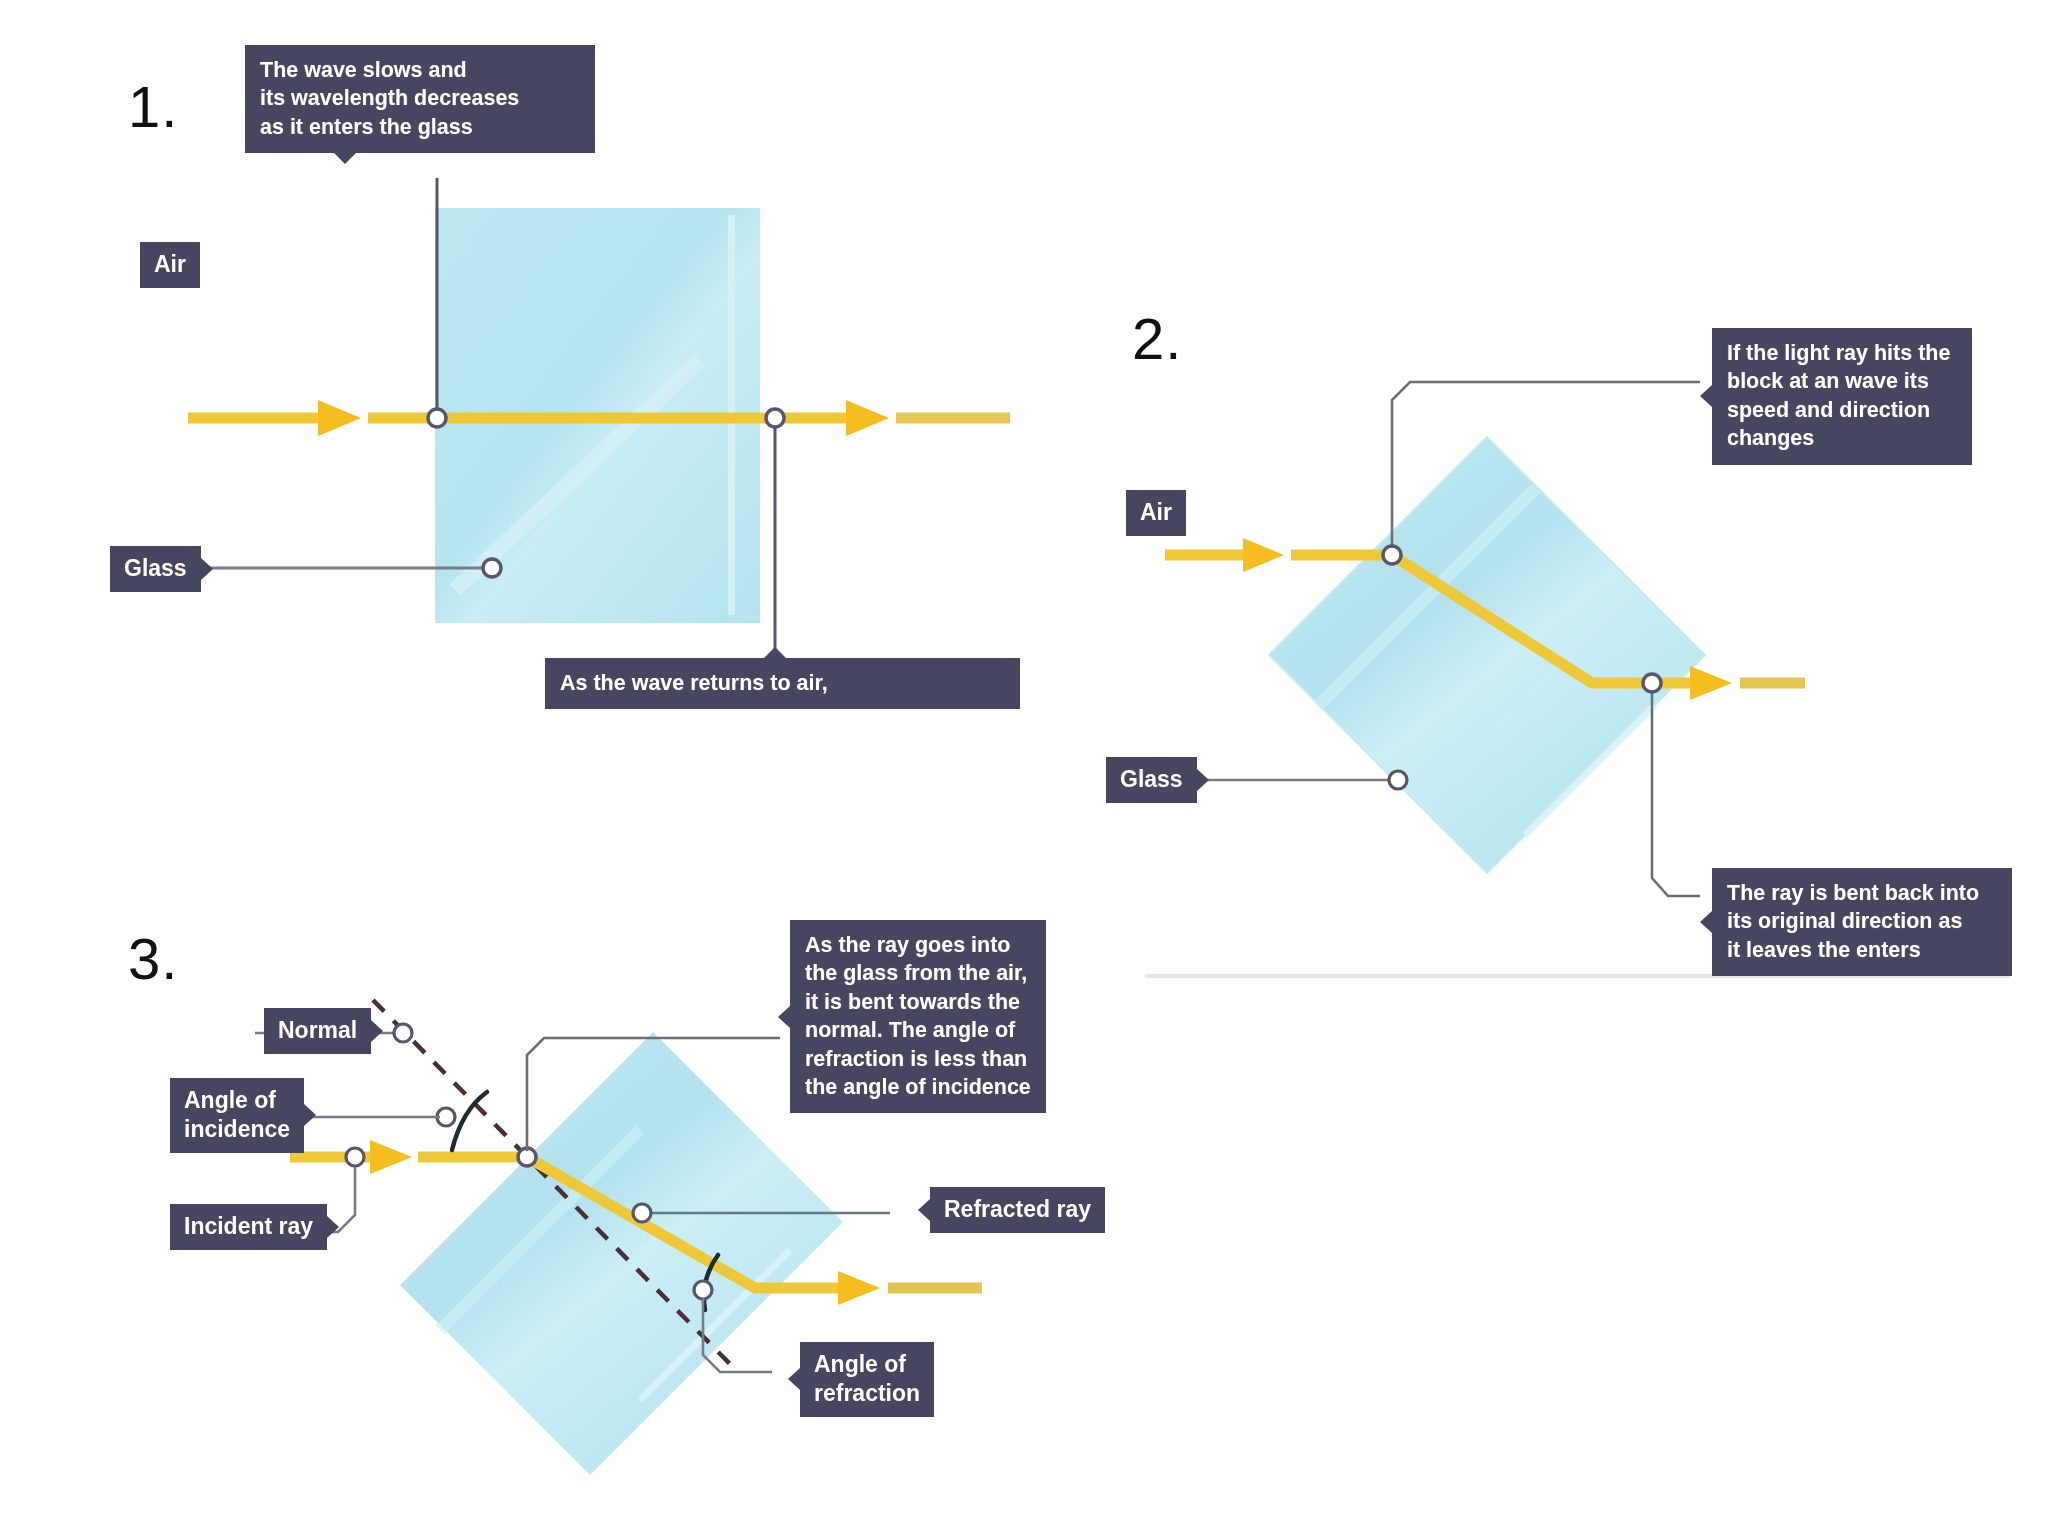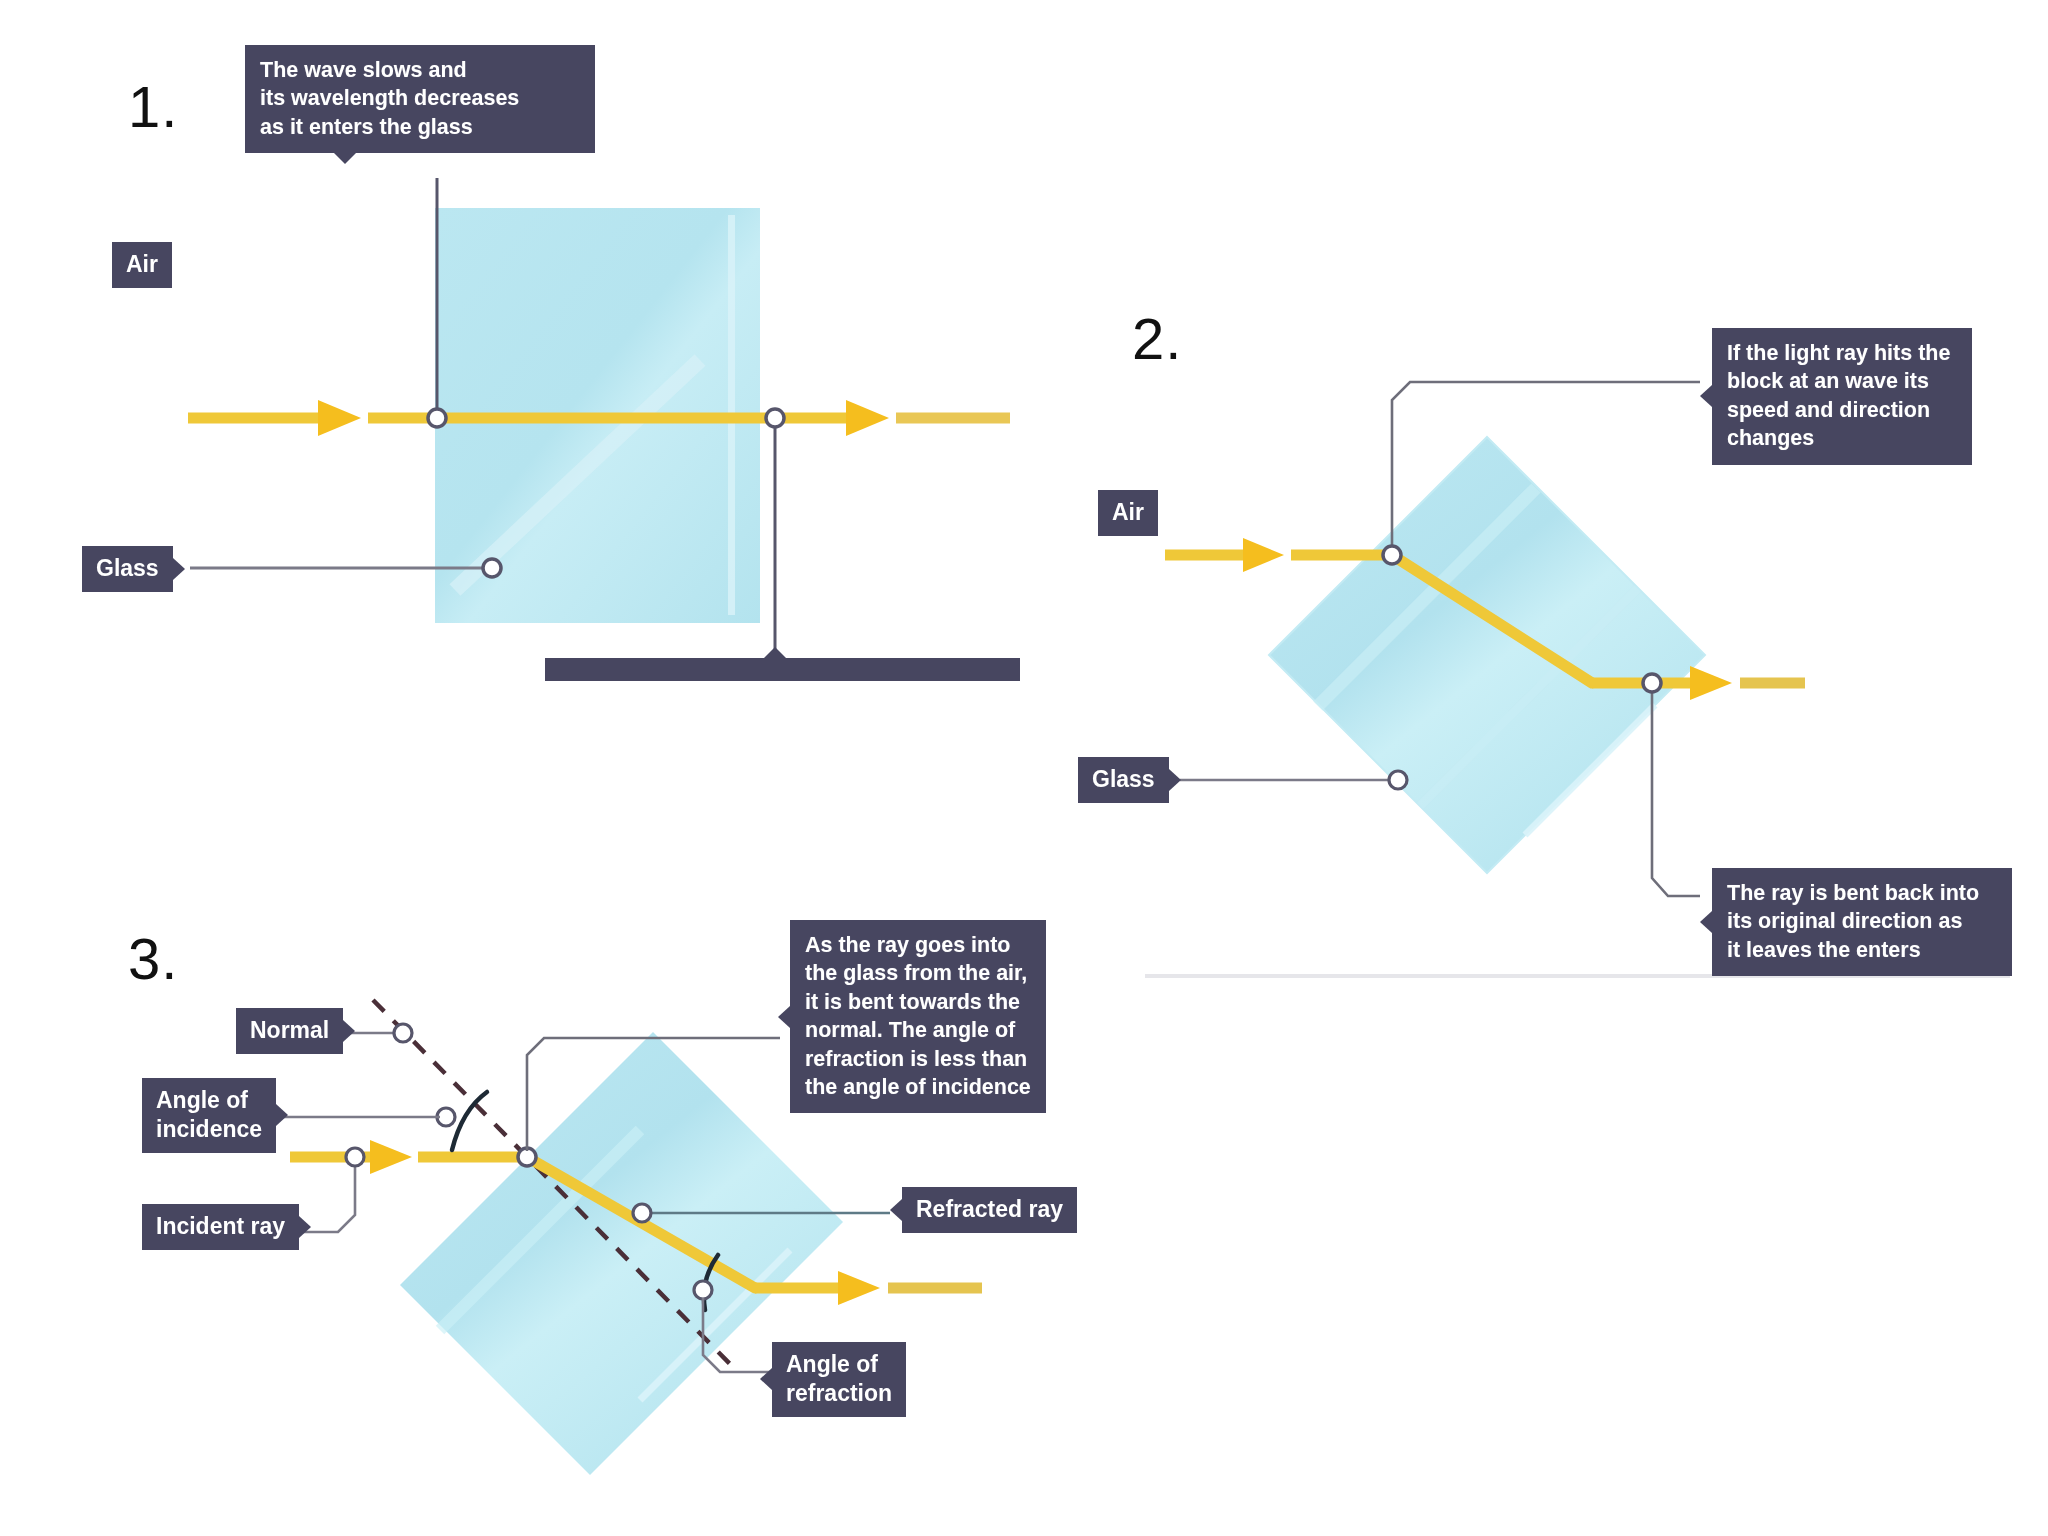--- a/index.html
+++ b/index.html
@@ -13,21 +13,21 @@
              font-family:"Liberation Sans",sans-serif;line-height:1;letter-spacing:1px;}
 
   
   .callout{position:absolute;background:#474660;color:#ffffff;
            font-size:21.5px;font-weight:bold;line-height:1.32;
            padding:11px 15px 12px 15px;box-sizing:border-box;
            text-shadow:0 0 1px rgba(255,255,255,.25);}
 
   
   .tag{position:absolute;background:#474660;color:#ffffff;font-weight:bold;
-       font-size:23px;line-height:1.25;padding:8px 14px 9px 14px;box-sizing:border-box;}
+       font-size:23px;line-height:1.25;padding:8px 14px 9px 14px;box-sizing:border-box;margin-left:28px;}
   
   .nub-r::after{content:"";position:absolute;right:-12px;top:50%;
        transform:translateY(-50%);border-top:11px solid transparent;
        border-bottom:11px solid transparent;border-left:12px solid #474660;}
   
   .nub-l::before{content:"";position:absolute;left:-12px;top:50%;
        transform:translateY(-50%);border-top:11px solid transparent;
        border-bottom:11px solid transparent;border-right:12px solid #474660;}
   
   .nub-d::after{content:"";position:absolute;left:var(--nx,50%);bottom:-11px;
@@ -169,20 +169,21 @@
 
   <div class="tag" style="left:112px;top:242px;">
     <span>Air</span>
   </div>
 
   <div class="tag nub-r" style="left:82px;top:546px;">
     <span>Glass</span>
   </div>
 
   <div class="callout nub-u" style="left:545px;top:658px;width:475px;--nx:230px;">
+    <div>As the wave returns to air,</div>
   </div>
 
   <div class="panel-num" style="left:1132px;top:310px;">2.</div>
 
   <div class="callout nub-l" style="left:1712px;top:328px;width:260px;">
     <div>If the light ray hits the</div>
     <div>block at an wave its</div>
     <div>speed and direction</div>
     <div>changes</div>
   </div>

